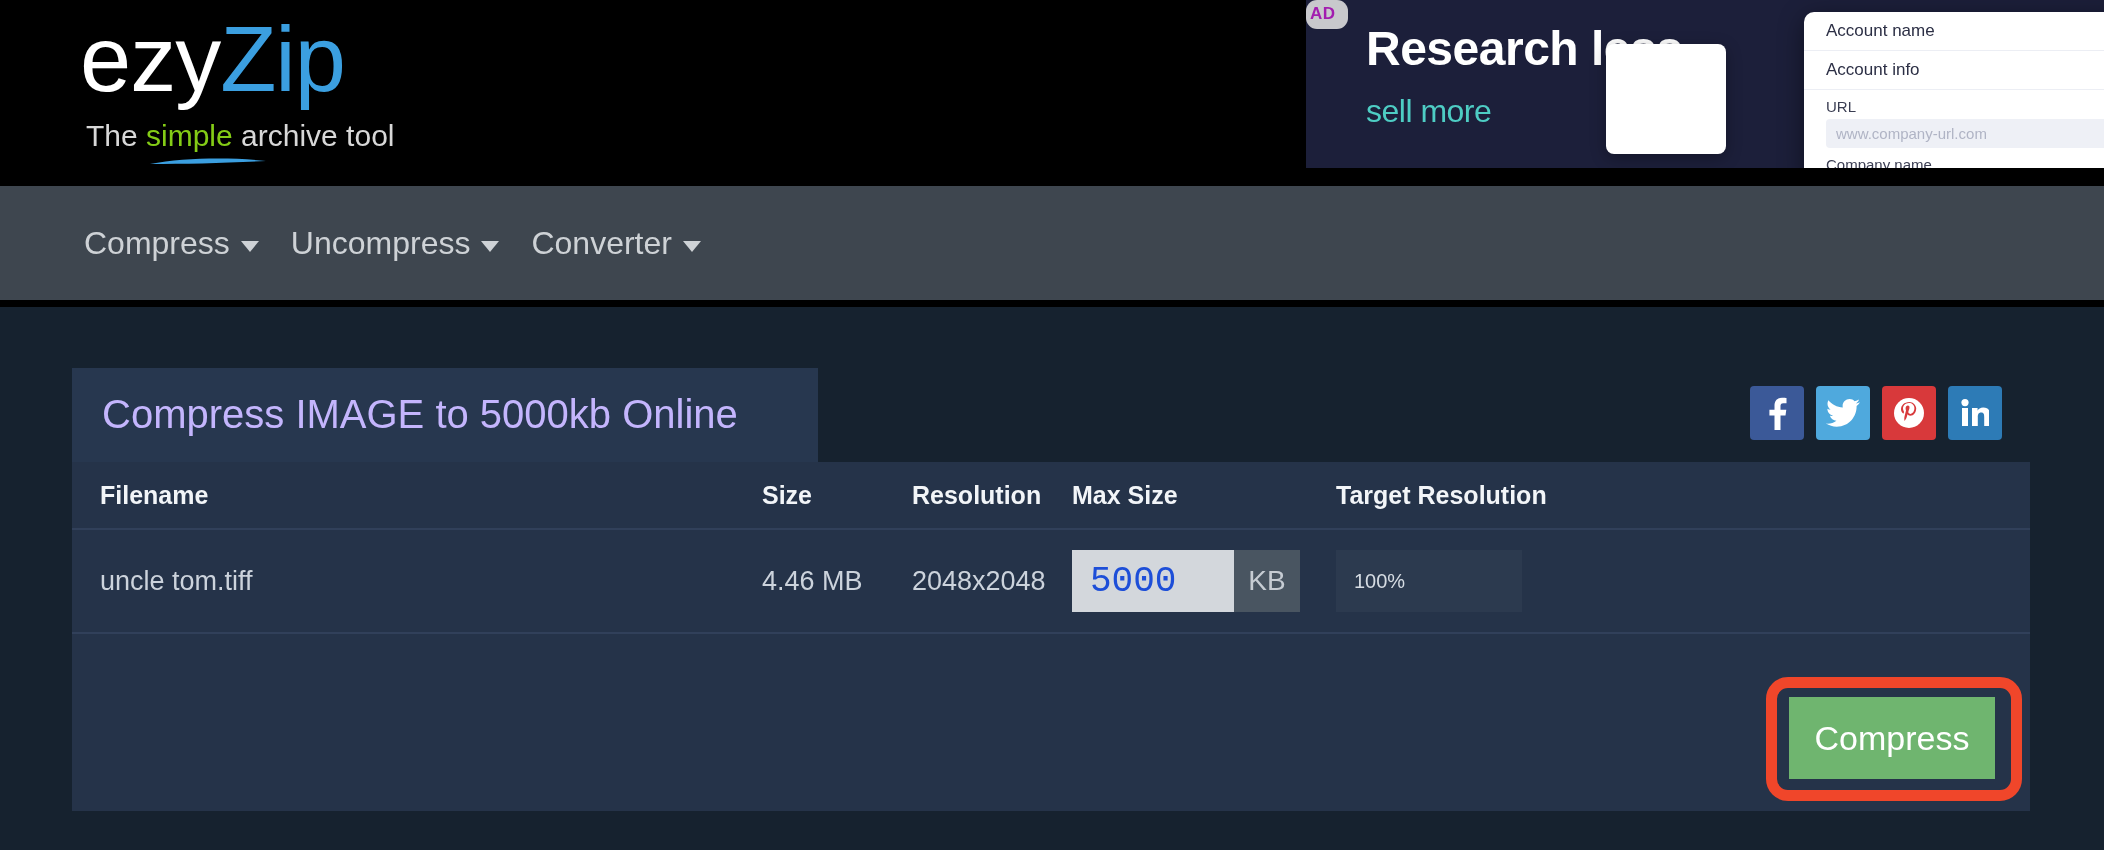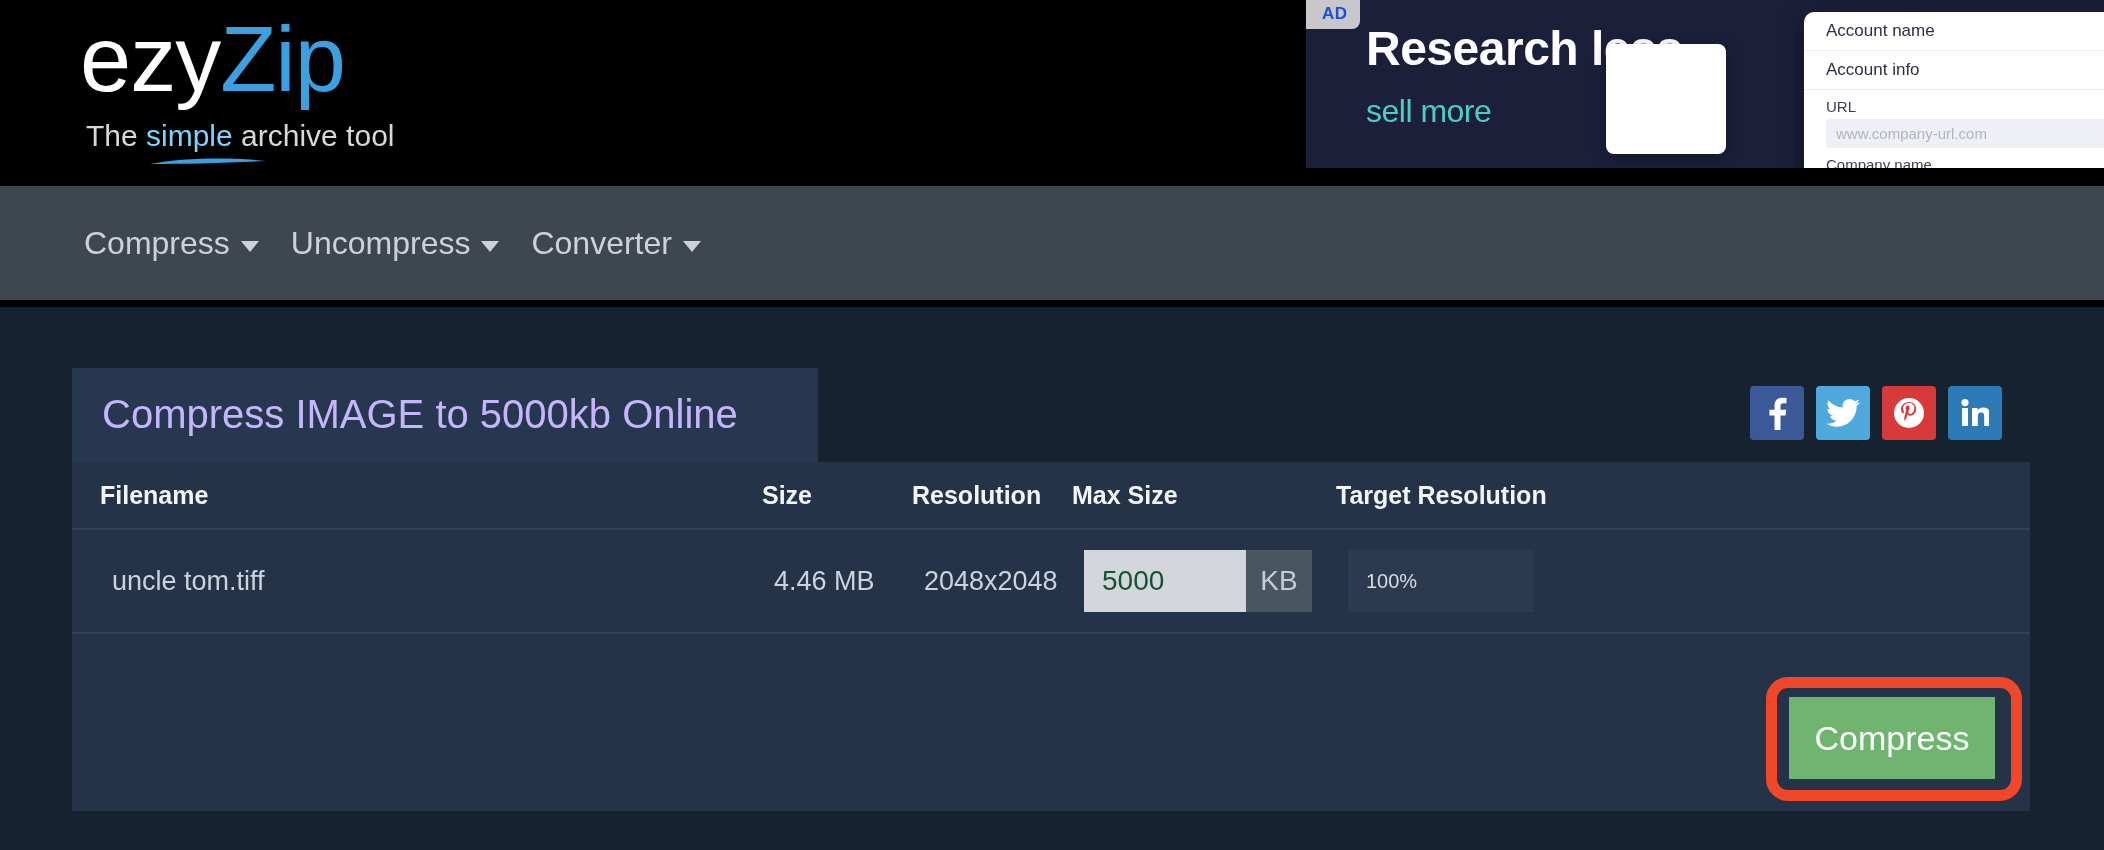--- a/index.html
+++ b/index.html
@@ -20,33 +20,33 @@
   .logo-text {
     font-size: 92px; line-height: 102px; font-weight: 400;
     letter-spacing: -1px; white-space: nowrap;
   }
   .logo-ezy { color: #ffffff; }
   .logo-zip { color: #3b9fe0; }
   .tagline {
     font-size: 30px; line-height: 36px; color: #d8d8d8;
     margin-top: 8px; margin-left: 6px; white-space: nowrap; position: relative;
   }
-  .tagline .simple { color: #7dd3fc; position: relative; }
+  .tagline .simple { color: #84cc16; position: relative; }
   .swoosh { position: absolute; left: 62px; top: 38px; width: 120px; height: 10px; }
 
   
   .ad {
     position: absolute; left: 1306px; top: 0; width: 798px; height: 168px;
     background: #1c1f3a; overflow: hidden;
   }
   .ad-badge {
     position: absolute; left: 0; top: 0; z-index: 5;
-    background: #c8c8cc; color: #1d4ed8;
+    background: #c8c8cc; color: #a21caf;
     font-size: 17px; font-weight: bold; letter-spacing: .5px;
-    padding: 4px 12px 5px 16px; border-bottom-right-radius: 8px;
+    padding: 4px 12px 5px 4px; border-bottom-right-radius: 8px; border-radius: 11px;
   }
   .ad-copy { position: absolute; left: 60px; top: 18px; }
   .ad-line1 {
     font-size: 48px; line-height: 62px; font-weight: bold;
     color: #ffffff; letter-spacing: -.5px; white-space: nowrap;
   }
   .ad-line2 {
     font-size: 32px; line-height: 62px; font-weight: normal;
     color: #4ecdc4; letter-spacing: -.5px; white-space: nowrap;
   }
@@ -109,34 +109,34 @@
     width: 54px; height: 54px; border-radius: 4px; cursor: pointer;
     display: flex; align-items: center; justify-content: center;
     color: #fff; font-size: 32px; font-weight: bold;
   }
   .soc svg { display: block; }
 
   
   .tbl { position: absolute; left: 0; top: 0; width: 1958px; }
   .trow { position: relative; display: flex; align-items: center; width: 1958px; }
   .thead { height: 68px; border-bottom: 2px solid #31405a; }
-  .tbody { height: 104px; border-bottom: 2px solid #31405a; padding-left: 12px; }
+  .tbody { height: 104px; border-bottom: 2px solid #31405a; }
   .tfoot { height: 144px; }
   .c-file   { width: 690px; padding-left: 28px; }
   .c-size   { width: 150px; }
   .c-res    { width: 160px; }
   .c-max    { width: 264px; }
   .c-target { width: 400px; }
   .th { color: #f2f5f8; font-size: 25px; font-weight: bold; white-space: nowrap; }
   .td { color: #ccd3dc; font-size: 27px; white-space: nowrap; }
 
   .input-group { display: flex; height: 62px; width: 228px; }
   .ig-field {
-    flex: 1; background: #d3d7dc; color: #14532d; font-size: 28px;
-    display: flex; align-items: center; padding-left: 18px; border: none; outline: none;
+    flex: 1; background: #d3d7dc; color: #1d4ed8; font-size: 36px;
+    display: flex; align-items: center; padding-left: 18px; border: none; outline: none; font-family: Liberation Mono, monospace;
   }
   .ig-addon {
     width: 66px; background: #495561; color: #c6ccd3; font-size: 28px;
     display: flex; align-items: center; justify-content: center;
   }
   .sel {
     width: 186px; height: 62px; background: #2c3a4f; color: #d6dce3;
     font-size: 20px; display: flex; align-items: center; padding-left: 18px;
     border: none; outline: none;
   }

